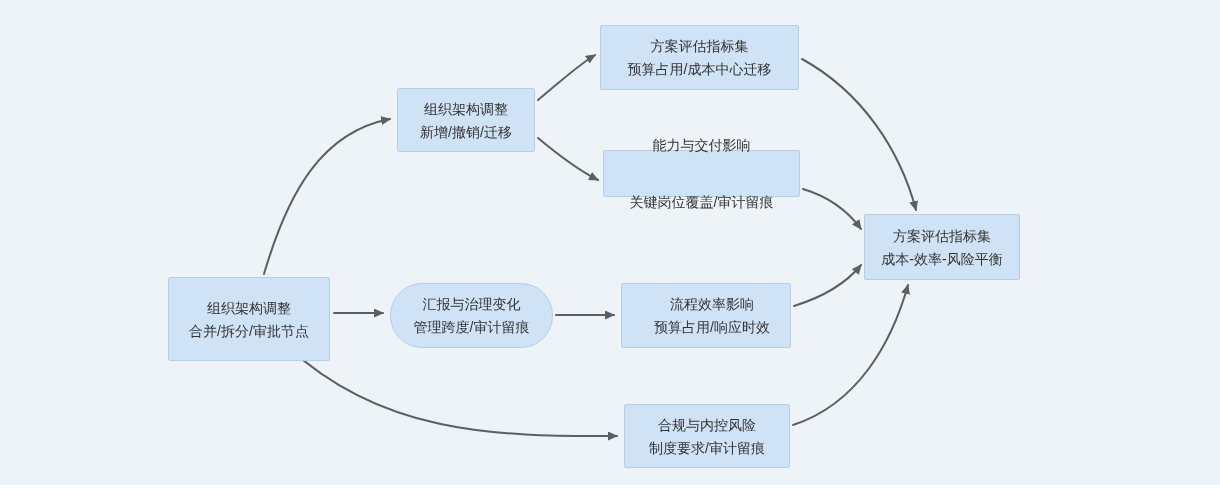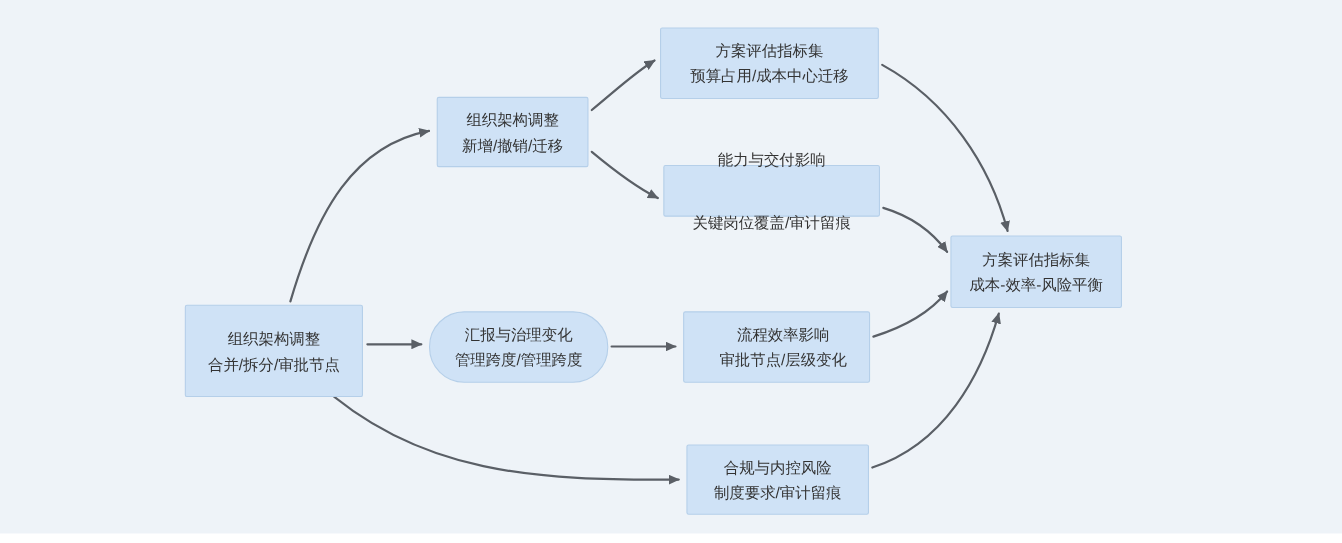--- a/index.html
+++ b/index.html
@@ -112,26 +112,26 @@
     <div>预算占用/成本中心迁移</div>
   </div>
 
   <div class="node" id="n-cap">
     <div>能力与交付影响</div>
     <div>关键岗位覆盖/审计留痕</div>
   </div>
 
   <div class="node" id="n-report">
     <div>汇报与治理变化</div>
-    <div>管理跨度/管理跨度</div>
+    <div>管理跨度/审计留痕</div>
   </div>
 
   <div class="node" id="n-process">
     <div>流程效率影响</div>
-    <div>审批节点/层级变化</div>
+    <div>预算占用/响应时效</div>
   </div>
 
   <div class="node" id="n-eval">
     <div>方案评估指标集</div>
     <div>成本-效率-风险平衡</div>
   </div>
 
   <div class="node" id="n-comp">
     <div>合规与内控风险</div>
     <div>制度要求/审计留痕</div>

